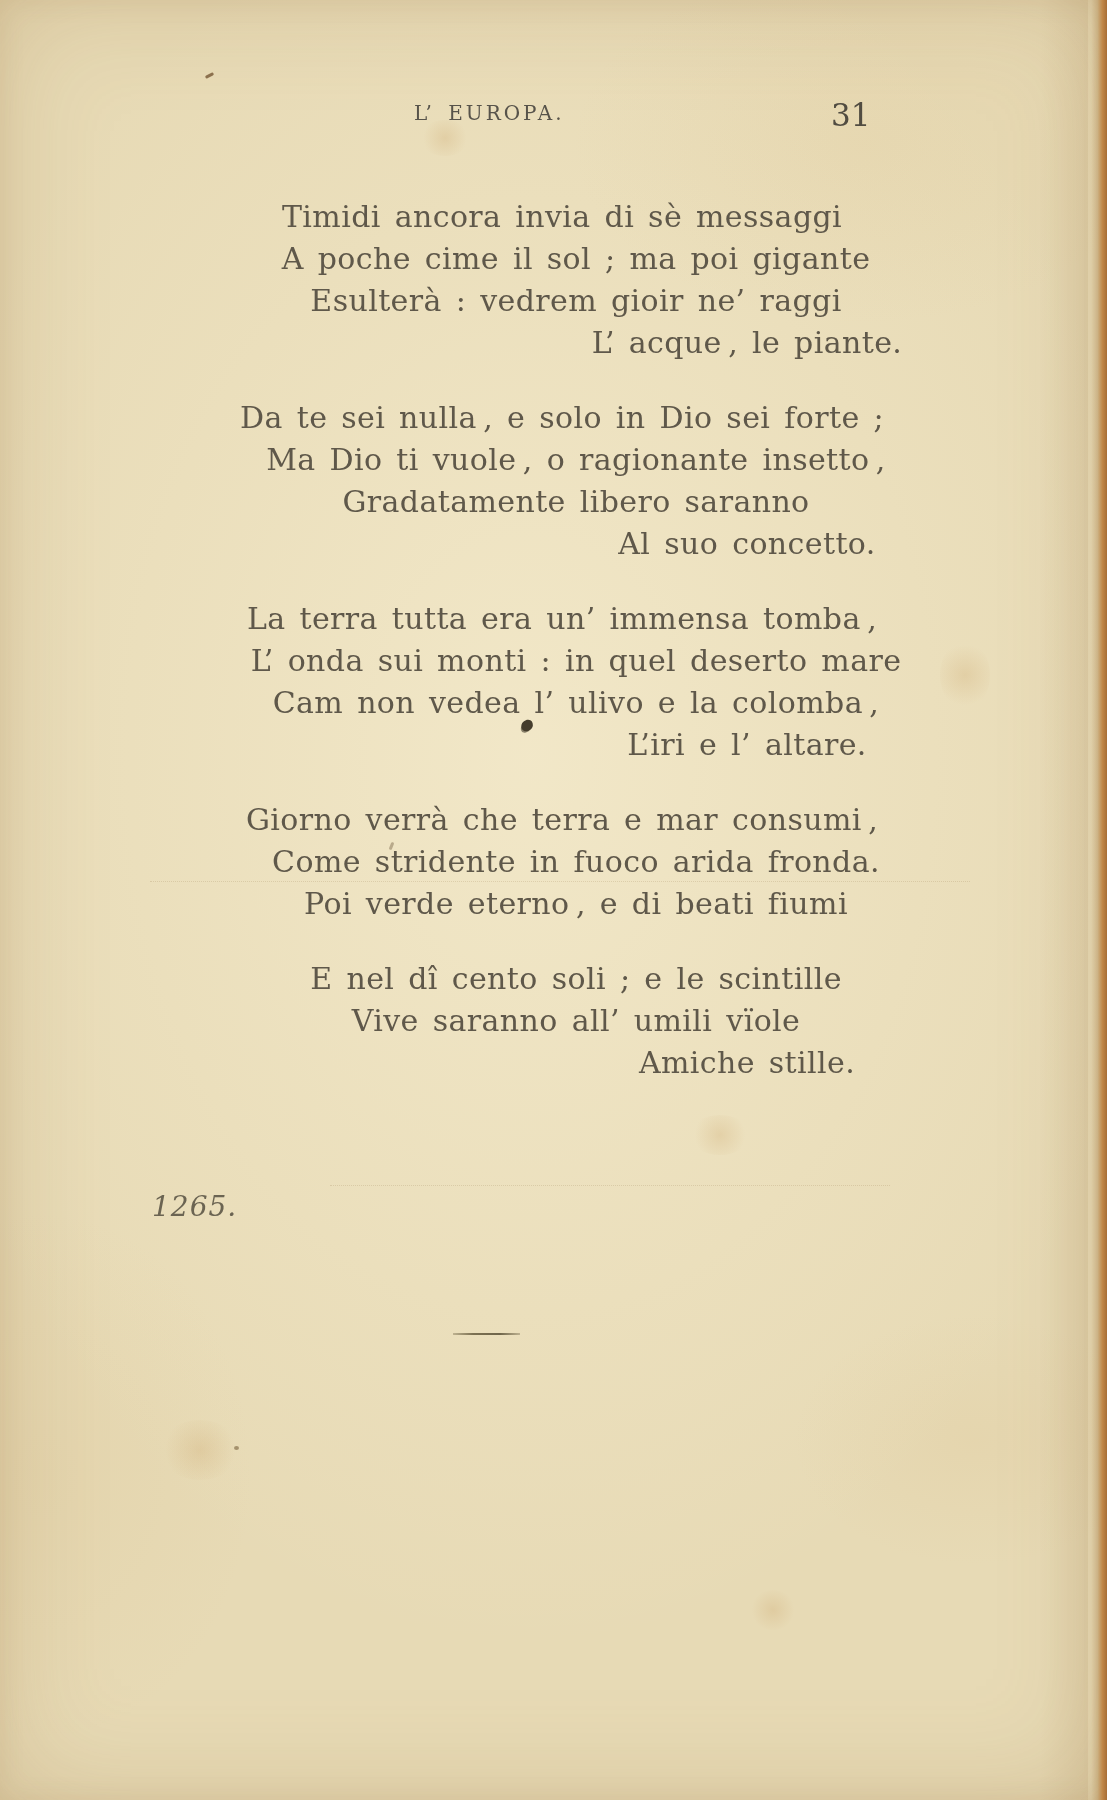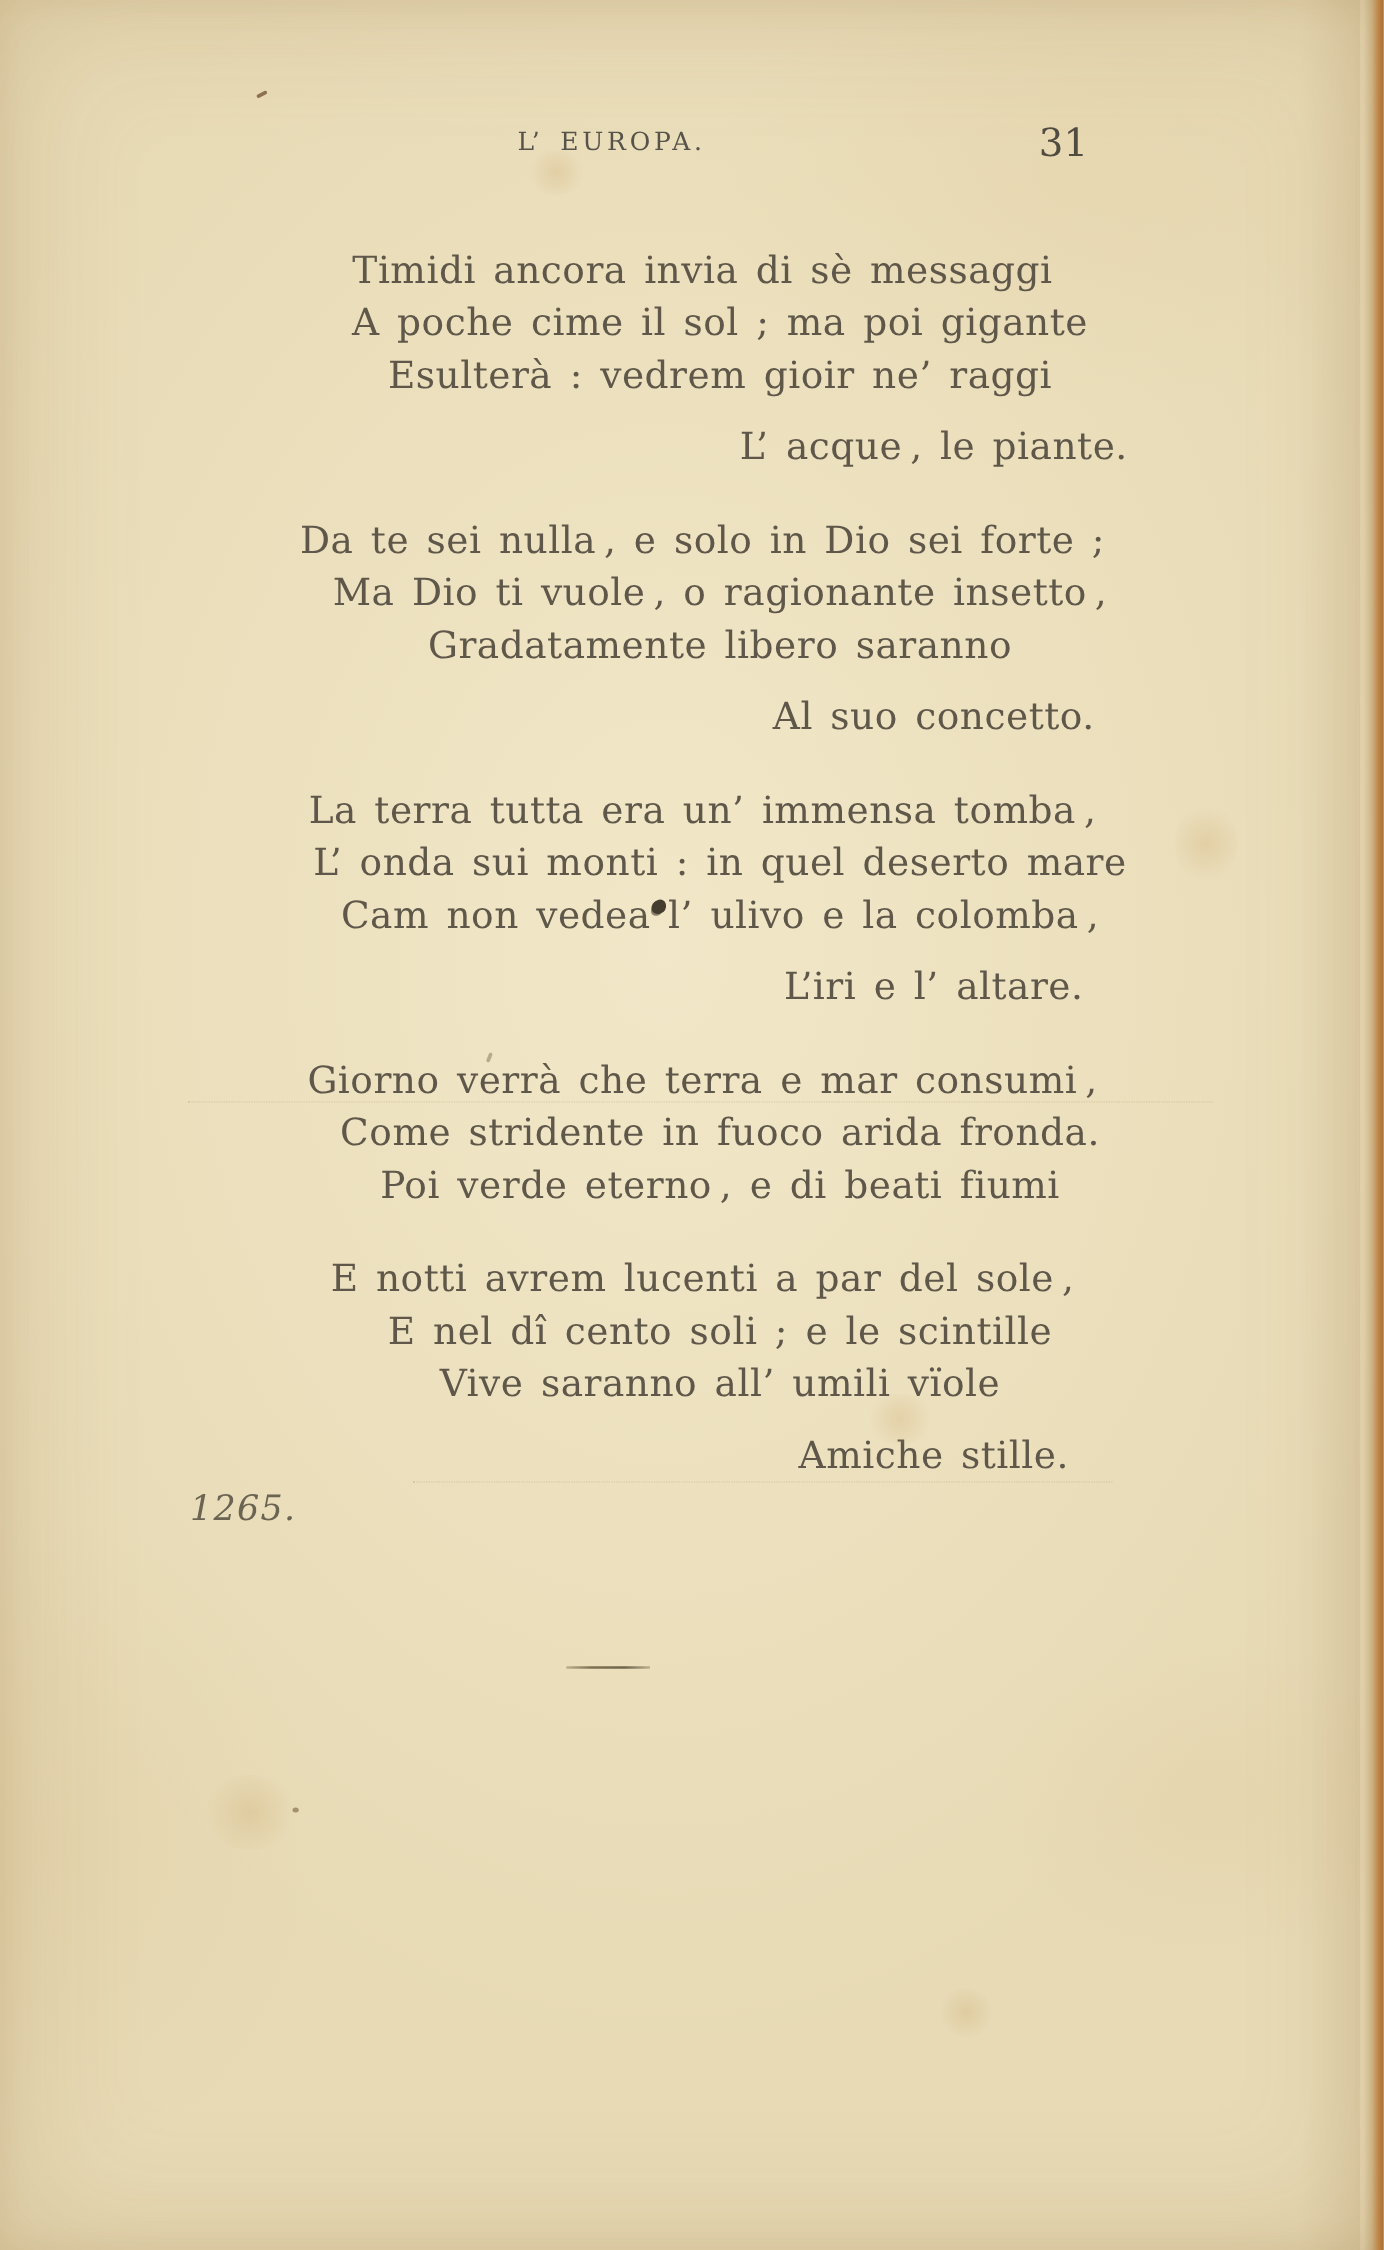--- a/index.html
+++ b/index.html
@@ -47,21 +47,21 @@
     position: absolute; left: 831px; top: 97px;
     font-size: 31px; color: #514c41;
   }
   .poem {
     position: absolute; left: 132px; top: 196px; width: 860px;
     font-size: 30px; letter-spacing: 0.4px; word-spacing: 4px;
   }
   .stanza { margin: 0 0 33px 0; }
   .line { margin: 0; height: 42px; line-height: 42px; white-space: pre; text-align: center; }
   .ind1 { margin-left: 28px; }
-  .ind4 { margin-left: 370px; margin-top: 15px; }
+  .ind4 { margin-left: 370px; }
   .year-caption {
     position: absolute; left: 152px; top: 1190px;
     font-size: 28px; font-style: italic; letter-spacing: 1px; color: #6b6452;
   }
   .end-rule {
     position: absolute; left: 453px; top: 1333px; width: 67px; height: 2px;
     background: linear-gradient(to right, rgba(122,110,78,0.4), #7c7152 30%, #6f654a 70%, rgba(122,110,78,0.4));
   }
   .ghost-line {
     position: absolute; height: 0;
@@ -129,21 +129,20 @@
       <p class="line ind1">L’ onda sui monti : in quel deserto mare</p>
       <p class="line ind1">Cam non vedea l’ ulivo e la colomba ,</p>
       <p class="line ind4">L’iri e l’ altare.</p>
     </div>
     <div class="stanza">
       <p class="line">Giorno verrà che terra e mar consumi ,</p>
       <p class="line ind1">Come stridente in fuoco arida fronda.</p>
       <p class="line ind1">Poi verde eterno , e di beati fiumi</p>
     </div>
     <div class="stanza">
-      <p class="line">E notti avrem lucenti a par del sole ,</p>
       <p class="line ind1">E nel dî cento soli ; e le scintille</p>
       <p class="line ind1">Vive saranno all’ umili vïole</p>
       <p class="line ind4">Amiche stille.</p>
     </div>
   </main>
 
   <div class="year-caption">1265.</div>
 
   <div class="end-rule"></div>
 

